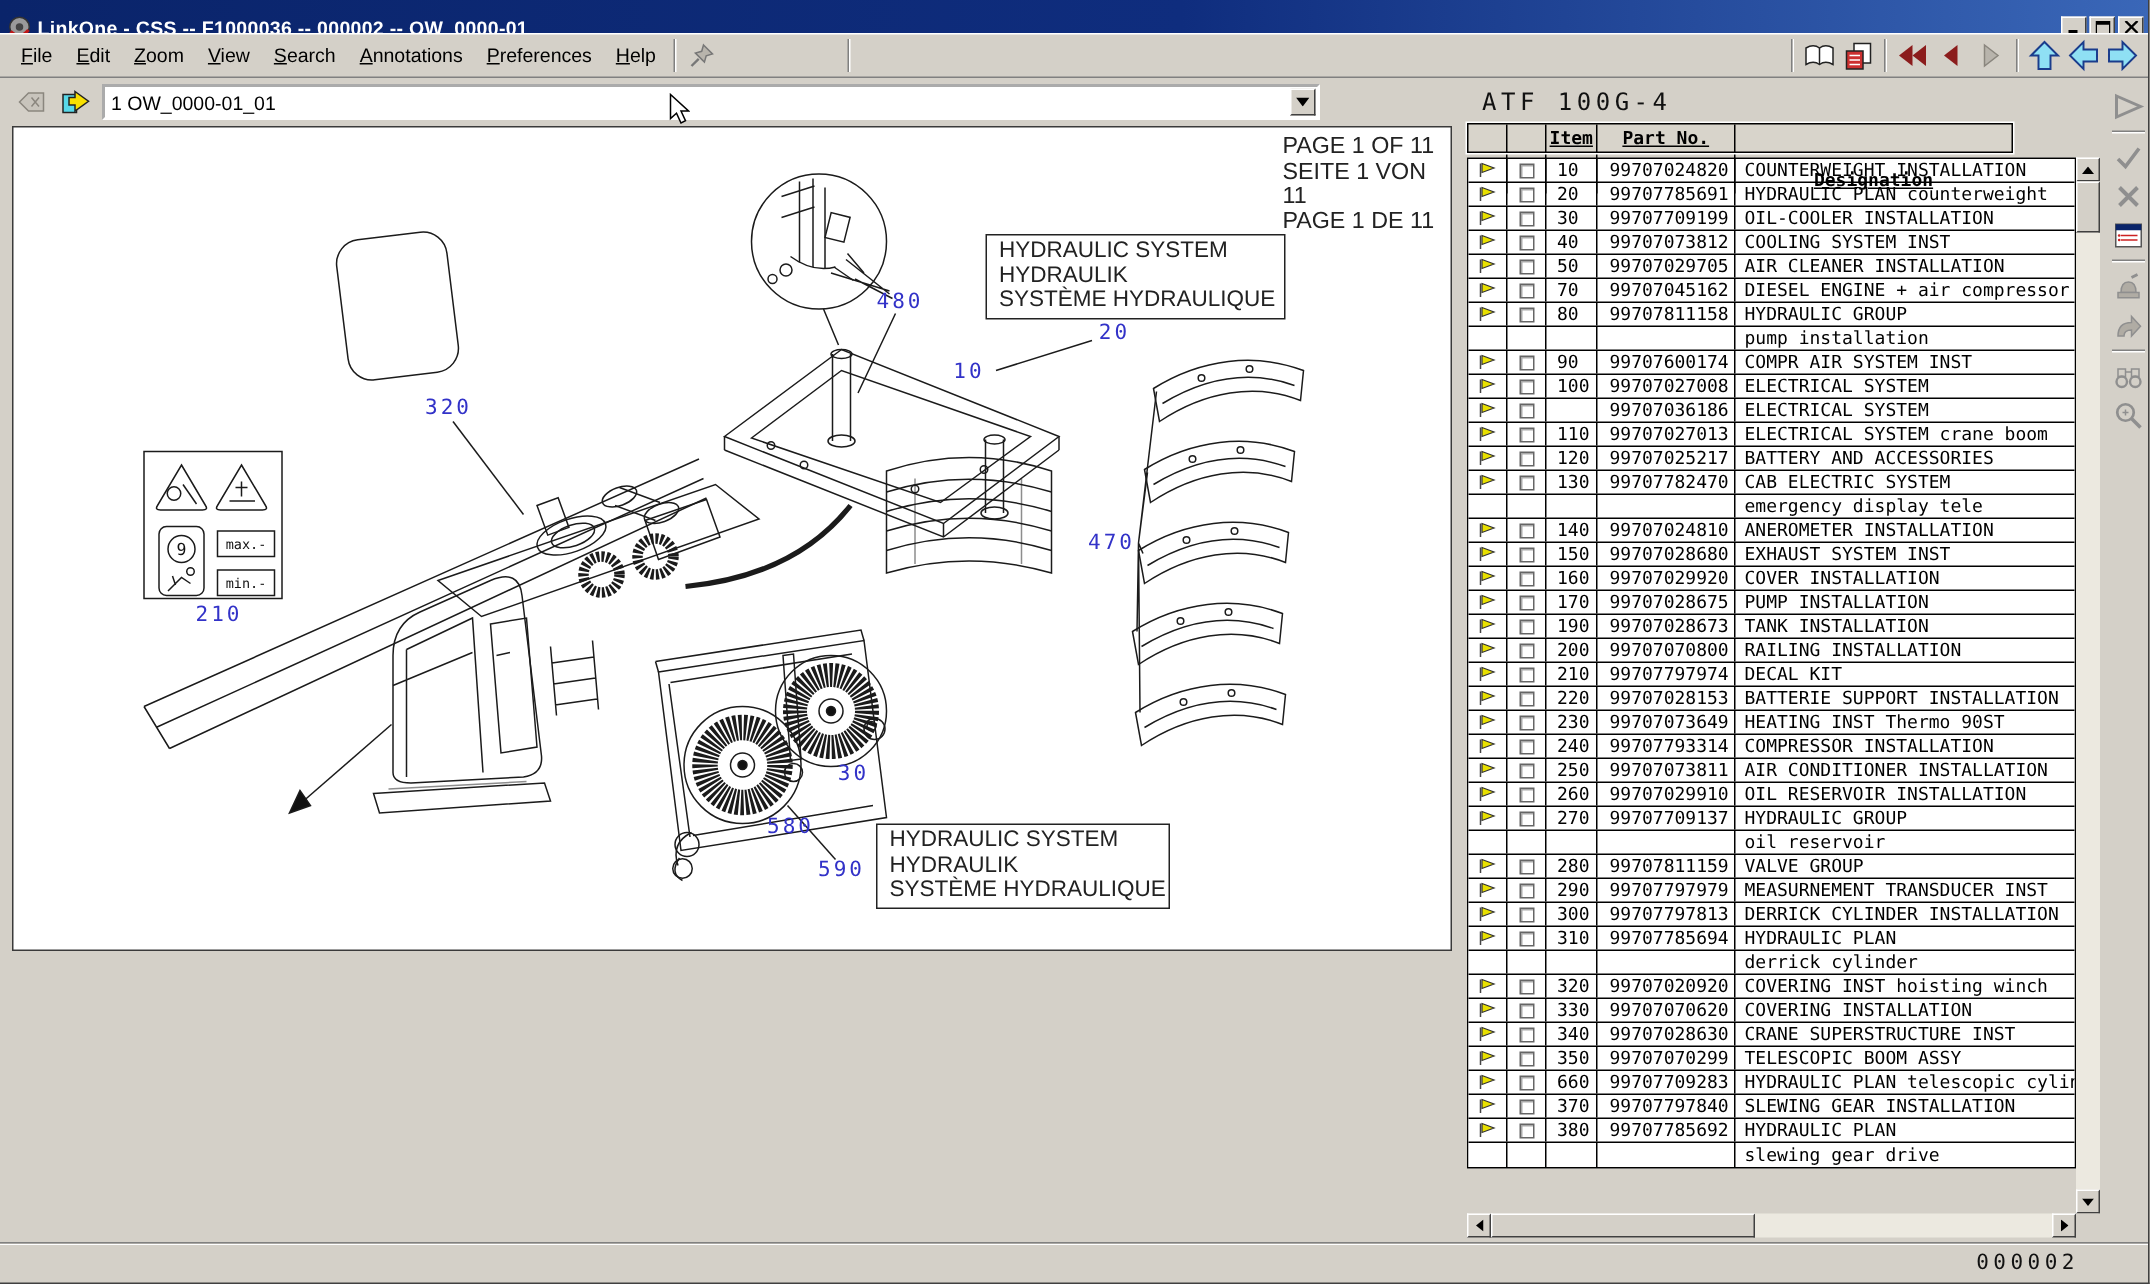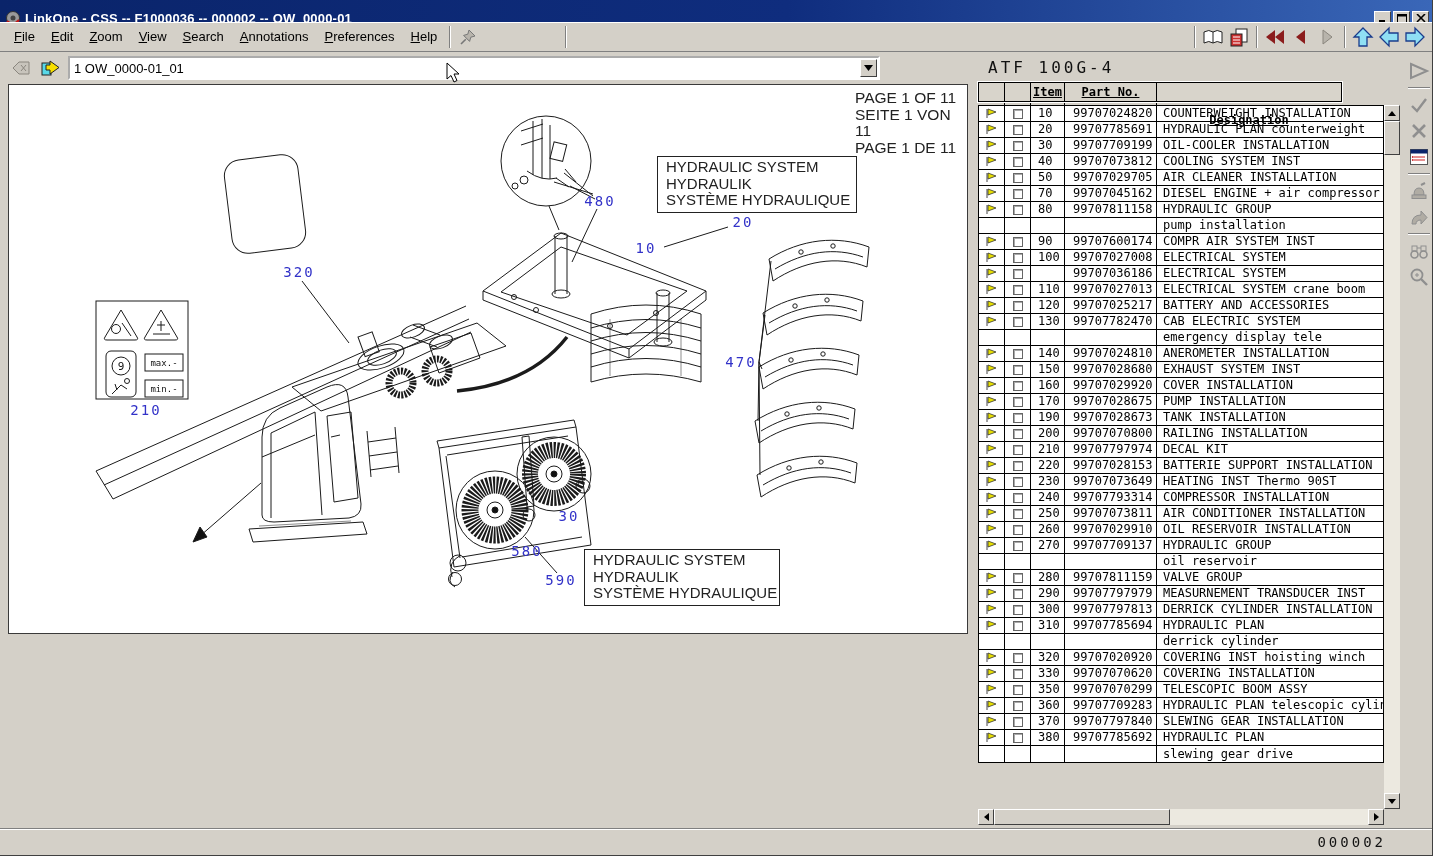--- a/index.html
+++ b/index.html
@@ -880,35 +880,49 @@
       <div class="trow">
         <div class="c cf">
           <svg width="13" height="11" viewBox="0 0 13 11">
             <path d="M2,1 L2,10" stroke="#444"></path>
             <polygon points="3,1 11,4 3,7" fill="#e8e000" stroke="#333" stroke-width="0.8"></polygon>
           </svg>
         </div>
         <div class="c cc">
           <span class="cb"></span>
         </div>
+        <div class="c ci">340</div>
+        <div class="c cp">99707028630</div>
+        <div class="c cd">CRANE SUPERSTRUCTURE INST</div>
+      </div>
+      <div class="trow">
+        <div class="c cf">
+          <svg width="13" height="11" viewBox="0 0 13 11">
+            <path d="M2,1 L2,10" stroke="#444"></path>
+            <polygon points="3,1 11,4 3,7" fill="#e8e000" stroke="#333" stroke-width="0.8"></polygon>
+          </svg>
+        </div>
+        <div class="c cc">
+          <span class="cb"></span>
+        </div>
         <div class="c ci">350</div>
         <div class="c cp">99707070299</div>
         <div class="c cd">TELESCOPIC BOOM ASSY</div>
       </div>
       <div class="trow">
         <div class="c cf">
           <svg width="13" height="11" viewBox="0 0 13 11">
             <path d="M2,1 L2,10" stroke="#444"></path>
             <polygon points="3,1 11,4 3,7" fill="#e8e000" stroke="#333" stroke-width="0.8"></polygon>
           </svg>
         </div>
         <div class="c cc">
           <span class="cb"></span>
         </div>
-        <div class="c ci">360</div>
+        <div class="c ci">660</div>
         <div class="c cp">99707709283</div>
         <div class="c cd">HYDRAULIC PLAN telescopic cylin</div>
       </div>
       <div class="trow">
         <div class="c cf">
           <svg width="13" height="11" viewBox="0 0 13 11">
             <path d="M2,1 L2,10" stroke="#444"></path>
             <polygon points="3,1 11,4 3,7" fill="#e8e000" stroke="#333" stroke-width="0.8"></polygon>
           </svg>
         </div>

